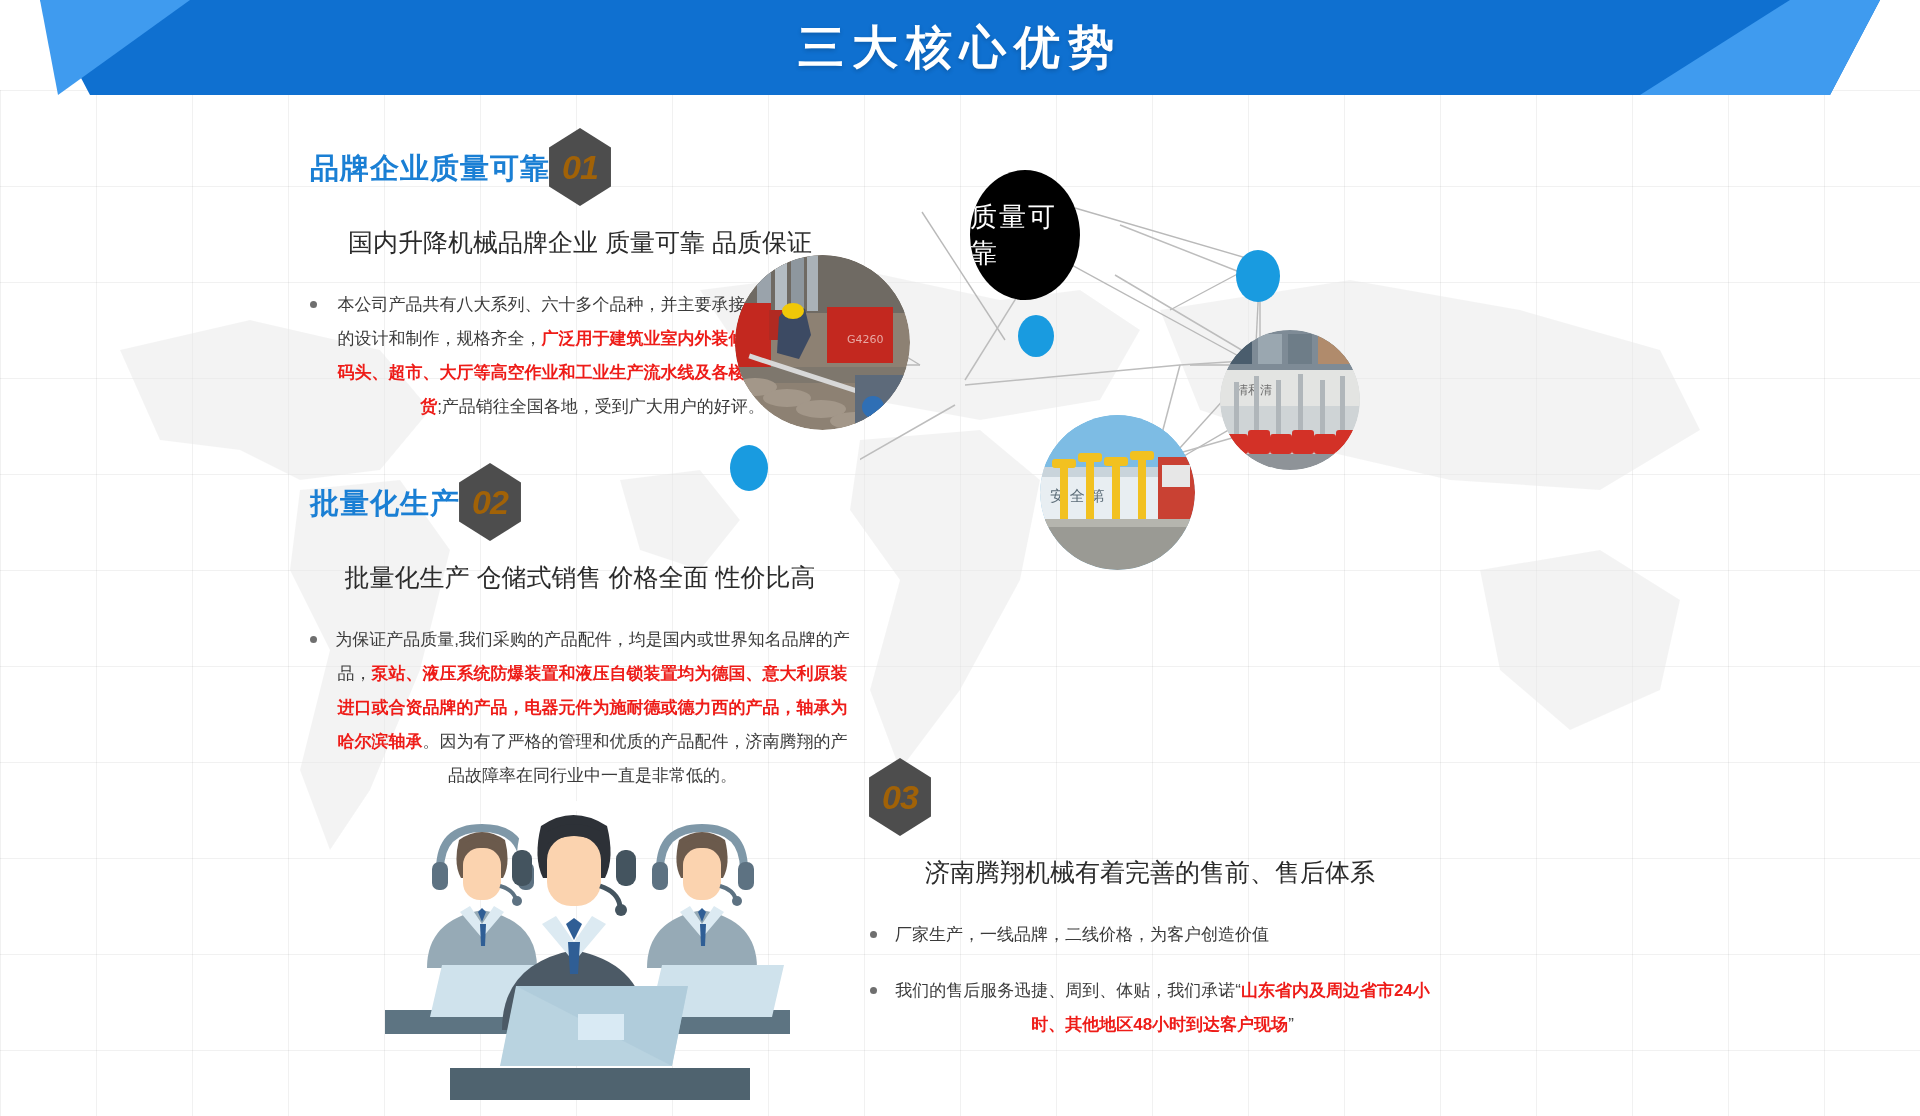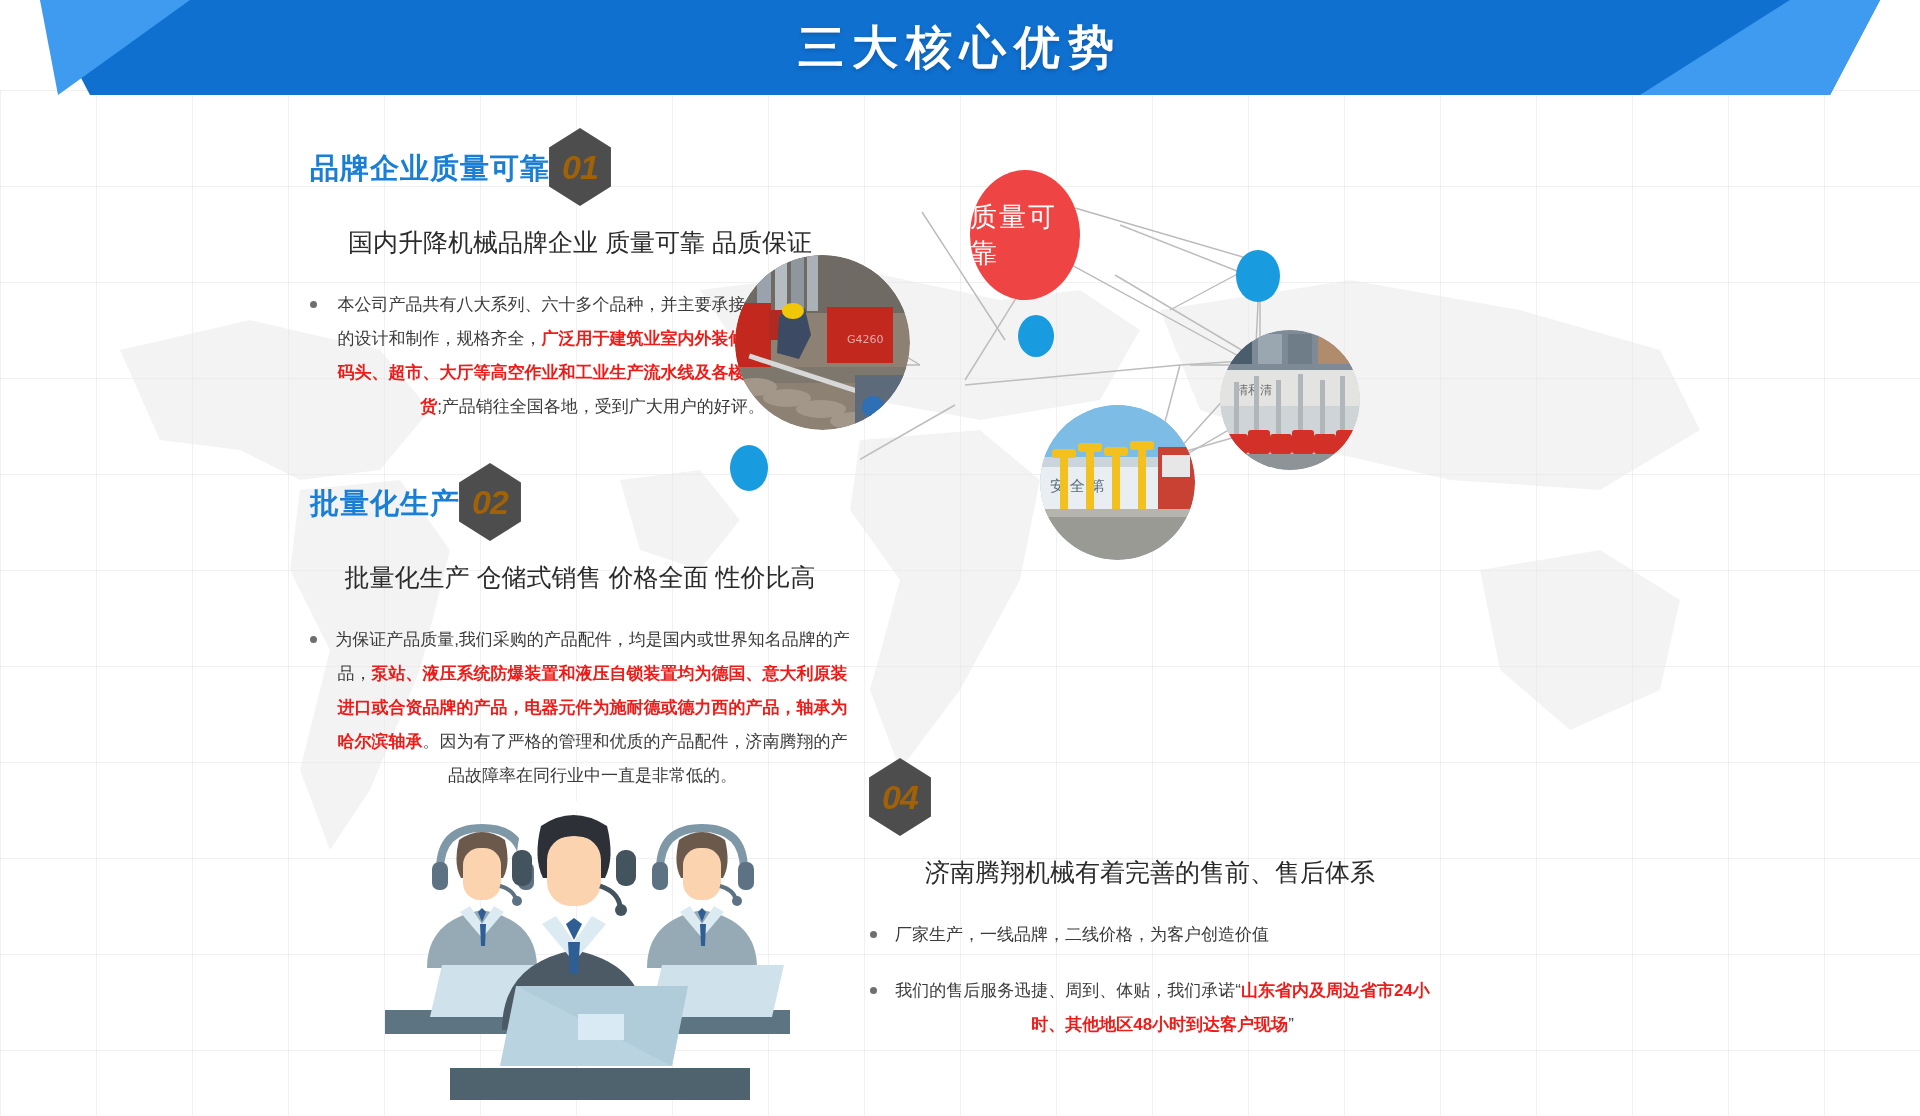--- a/index.html
+++ b/index.html
@@ -68,21 +68,21 @@
     font-size:17px;line-height:34px;color:#3a3a3a;
   }
   .hl{color:#ee1c18;font-weight:bold;}
 
   
   .diagram{position:absolute;left:860px;top:150px;width:1040px;height:500px;}
   .diagram svg.links{position:absolute;left:0;top:0;width:1040px;height:500px;}
 
   .node{position:absolute;border-radius:50%;overflow:hidden;}
   .node-label{
-    background:#ef4444;display:flex;align-items:center;justify-content:center;
+    background:#000000;display:flex;align-items:center;justify-content:center;
     color:#fff;font-size:27px;font-weight:500;letter-spacing:2px;
   }
   .dot{background:#199be0;border-radius:50%;position:absolute;}
 
   
   .photo{position:absolute;border-radius:50%;overflow:hidden;}
   .photo svg{display:block;}
 
   
   .callcenter{position:absolute;left:330px;top:800px;width:460px;height:316px;}
@@ -146,21 +146,21 @@
       <span class="bullet-dot"></span>
       <span class="bullet-text"><span>为保证产品质量,我们采购的产品配件，均是国内或世界知名品牌的产品，</span><span class="hl">泵站、液压系统防爆装置和液压自锁装置均为德国、意大利原装进口或合资品牌的产品，电器元件为施耐德或德力西的产品，轴承为哈尔滨轴承</span><span>。因为有了严格的管理和优质的产品配件，济南腾翔的产品故障率在同行业中一直是非常低的。</span></span>
     </div>
   </div>
 </div>
 
 <div class="feature" style="left:870px;top:780px;width:560px;">
   <div class="feat-head">
     <div class="hexbadge">
       <div class="hexshape"></div>
-      <div class="hexnum">04</div>
+      <div class="hexnum">03</div>
     </div>
   </div>
   <div class="feat-sub">济南腾翔机械有着完善的售前、售后体系</div>
   <div class="bullets">
     <div class="bullet">
       <span class="bullet-dot"></span>
       <span class="bullet-text"><span>厂家生产，一线品牌，二线价格，为客户创造价值</span></span>
     </div>
     <div class="bullet">
       <span class="bullet-dot"></span>
@@ -272,21 +272,21 @@
           <rect x="50" y="104" width="22" height="20" rx="3"></rect>
           <rect x="72" y="100" width="22" height="24" rx="3"></rect>
           <rect x="94" y="104" width="22" height="20" rx="3"></rect>
           <rect x="116" y="100" width="22" height="24" rx="3"></rect>
         </g>
         <rect x="0" y="124" width="140" height="16" fill="#8e9398"></rect>
       </g>
     </svg>
   </div>
 
-  <div class="photo" style="left:180px;top:255px;width:155px;height:155px;z-index:3;text-align:center;">
+  <div class="photo" style="left:180px;top:265px;width:155px;height:155px;z-index:3;text-align:center;">
     <svg width="155" height="155" viewBox="0 0 155 155" aria-hidden="true">
       <defs>
           <clipPath id="c3">
             <circle cx="77.5" cy="77.5" r="77.5"></circle>
           </clipPath>
         </defs>
       <g clip-path="url(#c3)">
         <rect width="155" height="155" fill="#8fc6e8"></rect>
         <rect x="0" y="0" width="155" height="52" fill="#7dbce4"></rect>
         <rect x="0" y="52" width="120" height="52" fill="#e8eef2"></rect>

